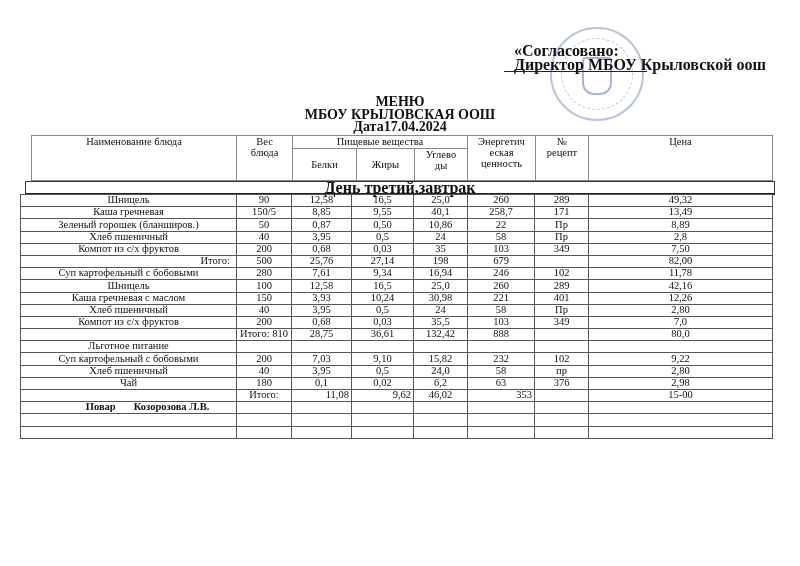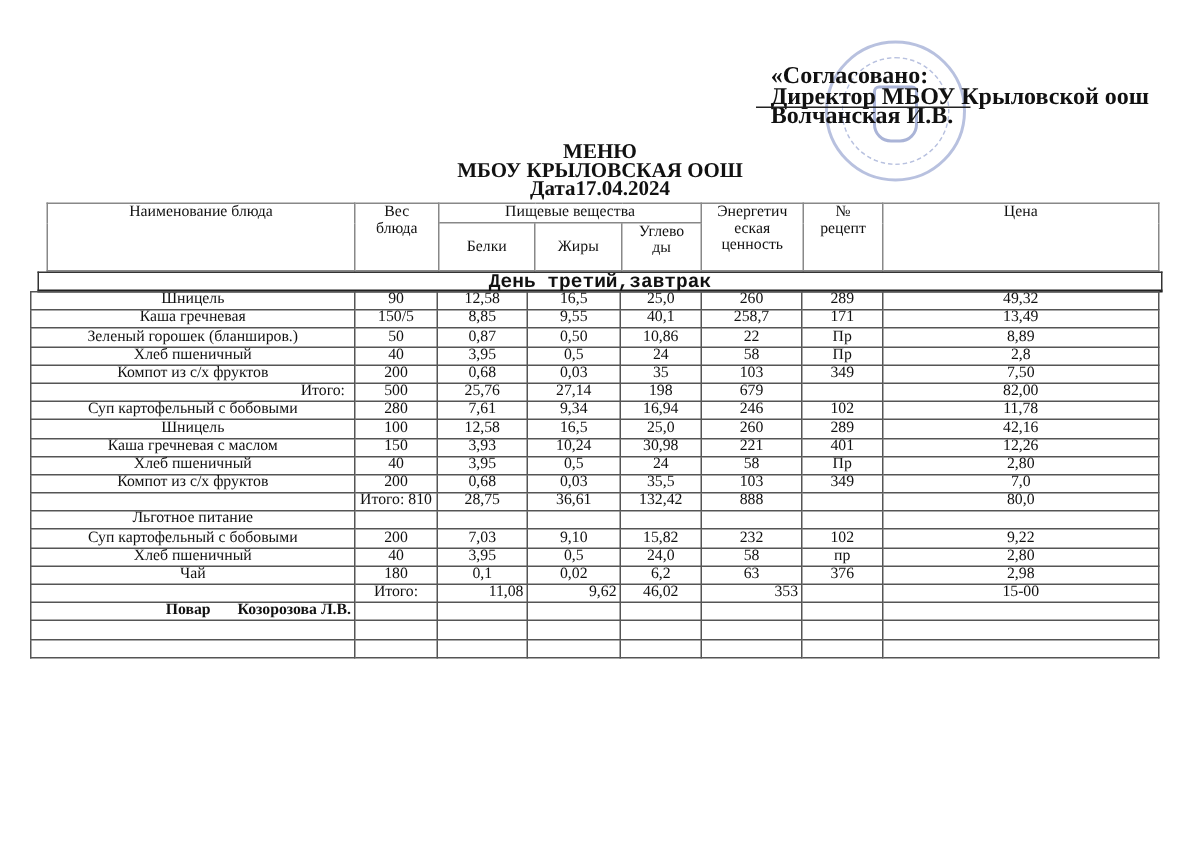--- a/index.html
+++ b/index.html
@@ -15,37 +15,36 @@
                   border:2px solid #6577b8; border-radius:4px 4px 12px 12px; }
   .titles { position:absolute; left:300px; width:200px; top:96px; text-align:center;
             font-weight:bold; font-size:14px; line-height:12.5px; }
   table { border-collapse:collapse; position:absolute; }
   td, th { border:1px solid #555; font-size:10.5px; padding:0 2px; text-align:center;
            height:12px; line-height:11px; white-space:nowrap; }
   th { font-weight:normal; font-size:10.5px; vertical-align:top; }
   #hdr { left:31px; top:135px; width:742px; }
   #hdr th { border-color:#888; }
   #dayrow { position:absolute; left:25px; top:181px; width:748px; height:11px; border:1px solid #333;
-            border-bottom:2px solid #222; font-weight:bold; font-size:13px; line-height:11px; text-align:center;font-family:Liberation Mono, monospace; }
+            border-bottom:2px solid #222; font-weight:bold; font-size:16px; line-height:11px; text-align:center; }
   #body { left:20px; top:194px; width:753px;border-radius:20px; }
   #body td { height:11.2px; line-height:10.8px; padding:0 2px; }
   .r { text-align:right; }
-  .l { text-align:right; }
+  .l { text-align:center; }
   .b { font-weight:bold; }
   .rightpad { padding-right:6px !important; }
 </style>
 </head>
 <body>
 
 <div class="stamp"></div>
 
 <div class="approval">
   <div>«Согласовано:</div>
   <div>Директор МБОУ Крыловской оош</div>
-  <div>Волчанская И.В.</div>
   <div class="line"></div>
 </div>
 
 <div class="titles">
   <div>МЕНЮ</div>
   <div>МБОУ КРЫЛОВСКАЯ ООШ</div>
   <div>Дата17.04.2024</div>
 </div>
 
 <table id="hdr">

